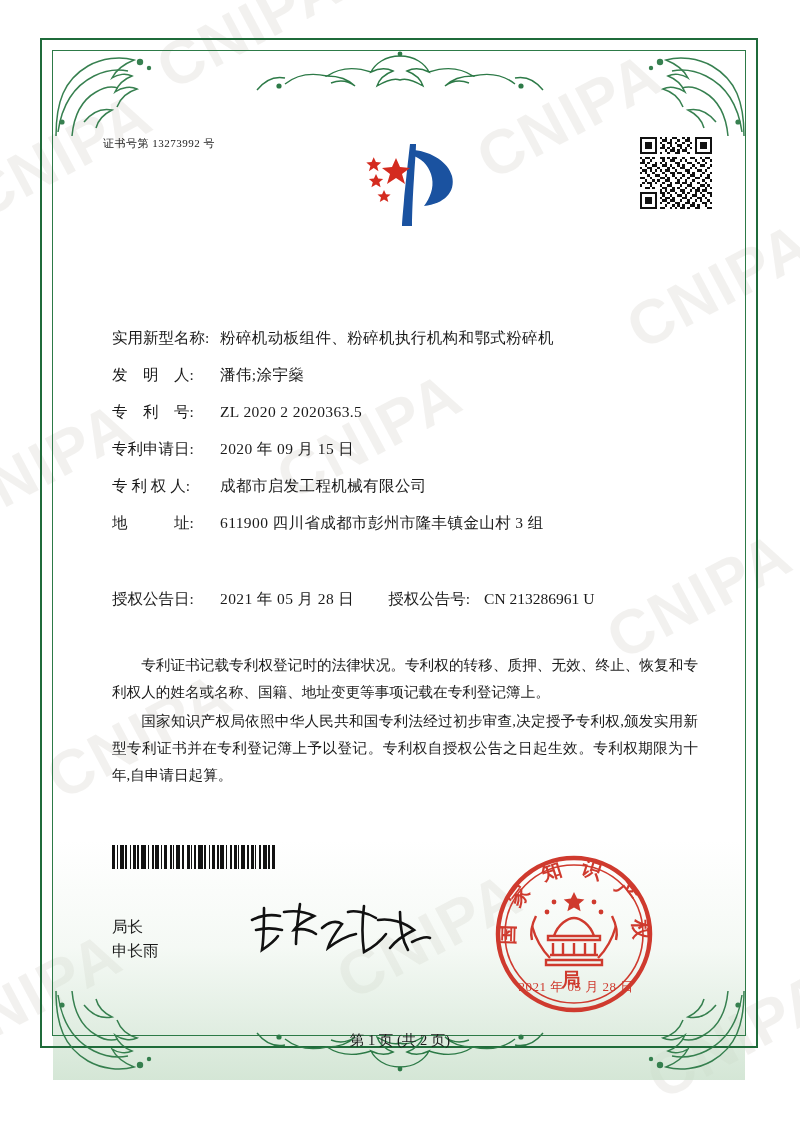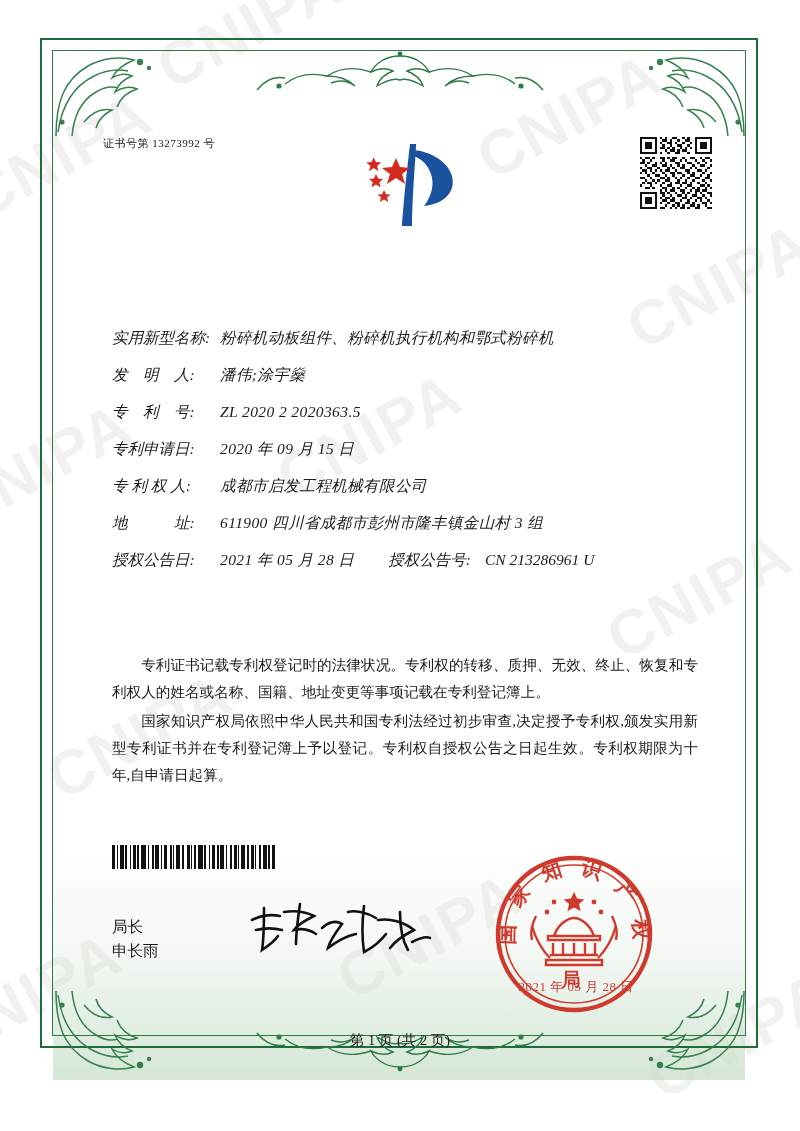--- a/index.html
+++ b/index.html
@@ -136,37 +136,37 @@
     position: absolute;
     left: 112px; top: 330px;
     width: 600px;
     font-size: 15.5px;
     line-height: 1;
   }
   .field-row {
     display: flex;
     align-items: flex-end;
     margin-bottom: 21.5px;
-    font-style: italic;
   }
   .field-label {
     width: 108px;
     flex: 0 0 108px;
     letter-spacing: 0px;
     white-space: nowrap;
   }
   .field-value {
     flex: 1 1 auto;
     letter-spacing: 0.4px;
   }
   .field-row.dual .field-value { flex: 0 0 auto; }
   .field-label2 {
     flex: 0 0 auto;
     margin-left: 34px;
     white-space: nowrap;
+    margin-top: 39px;
   }
   .field-value2 {
     margin-left: 14px;
     white-space: nowrap;
   }
 
   
   .paras {
     position: absolute;
     left: 112px; top: 652px;

